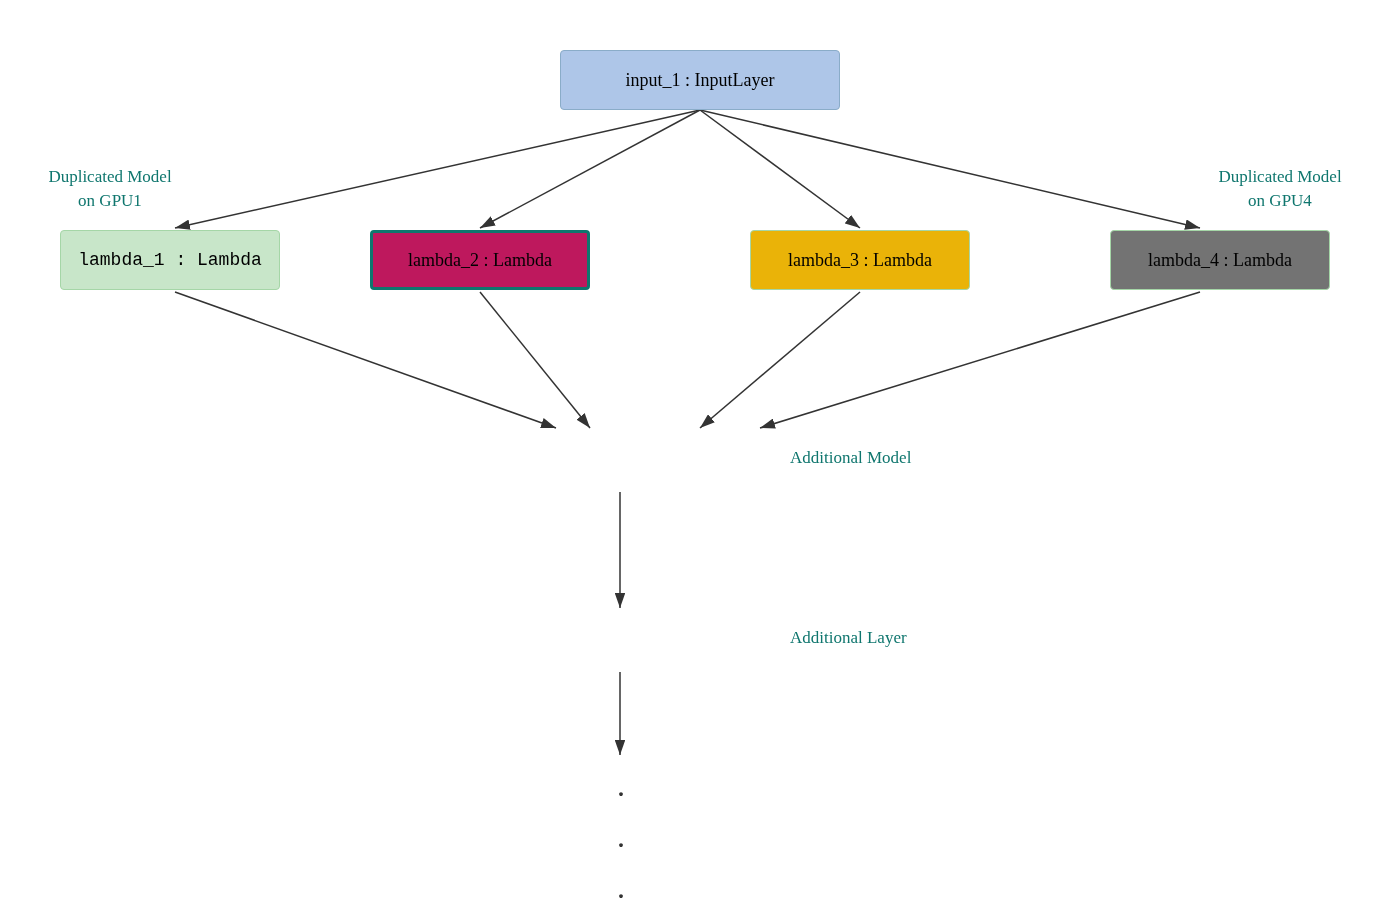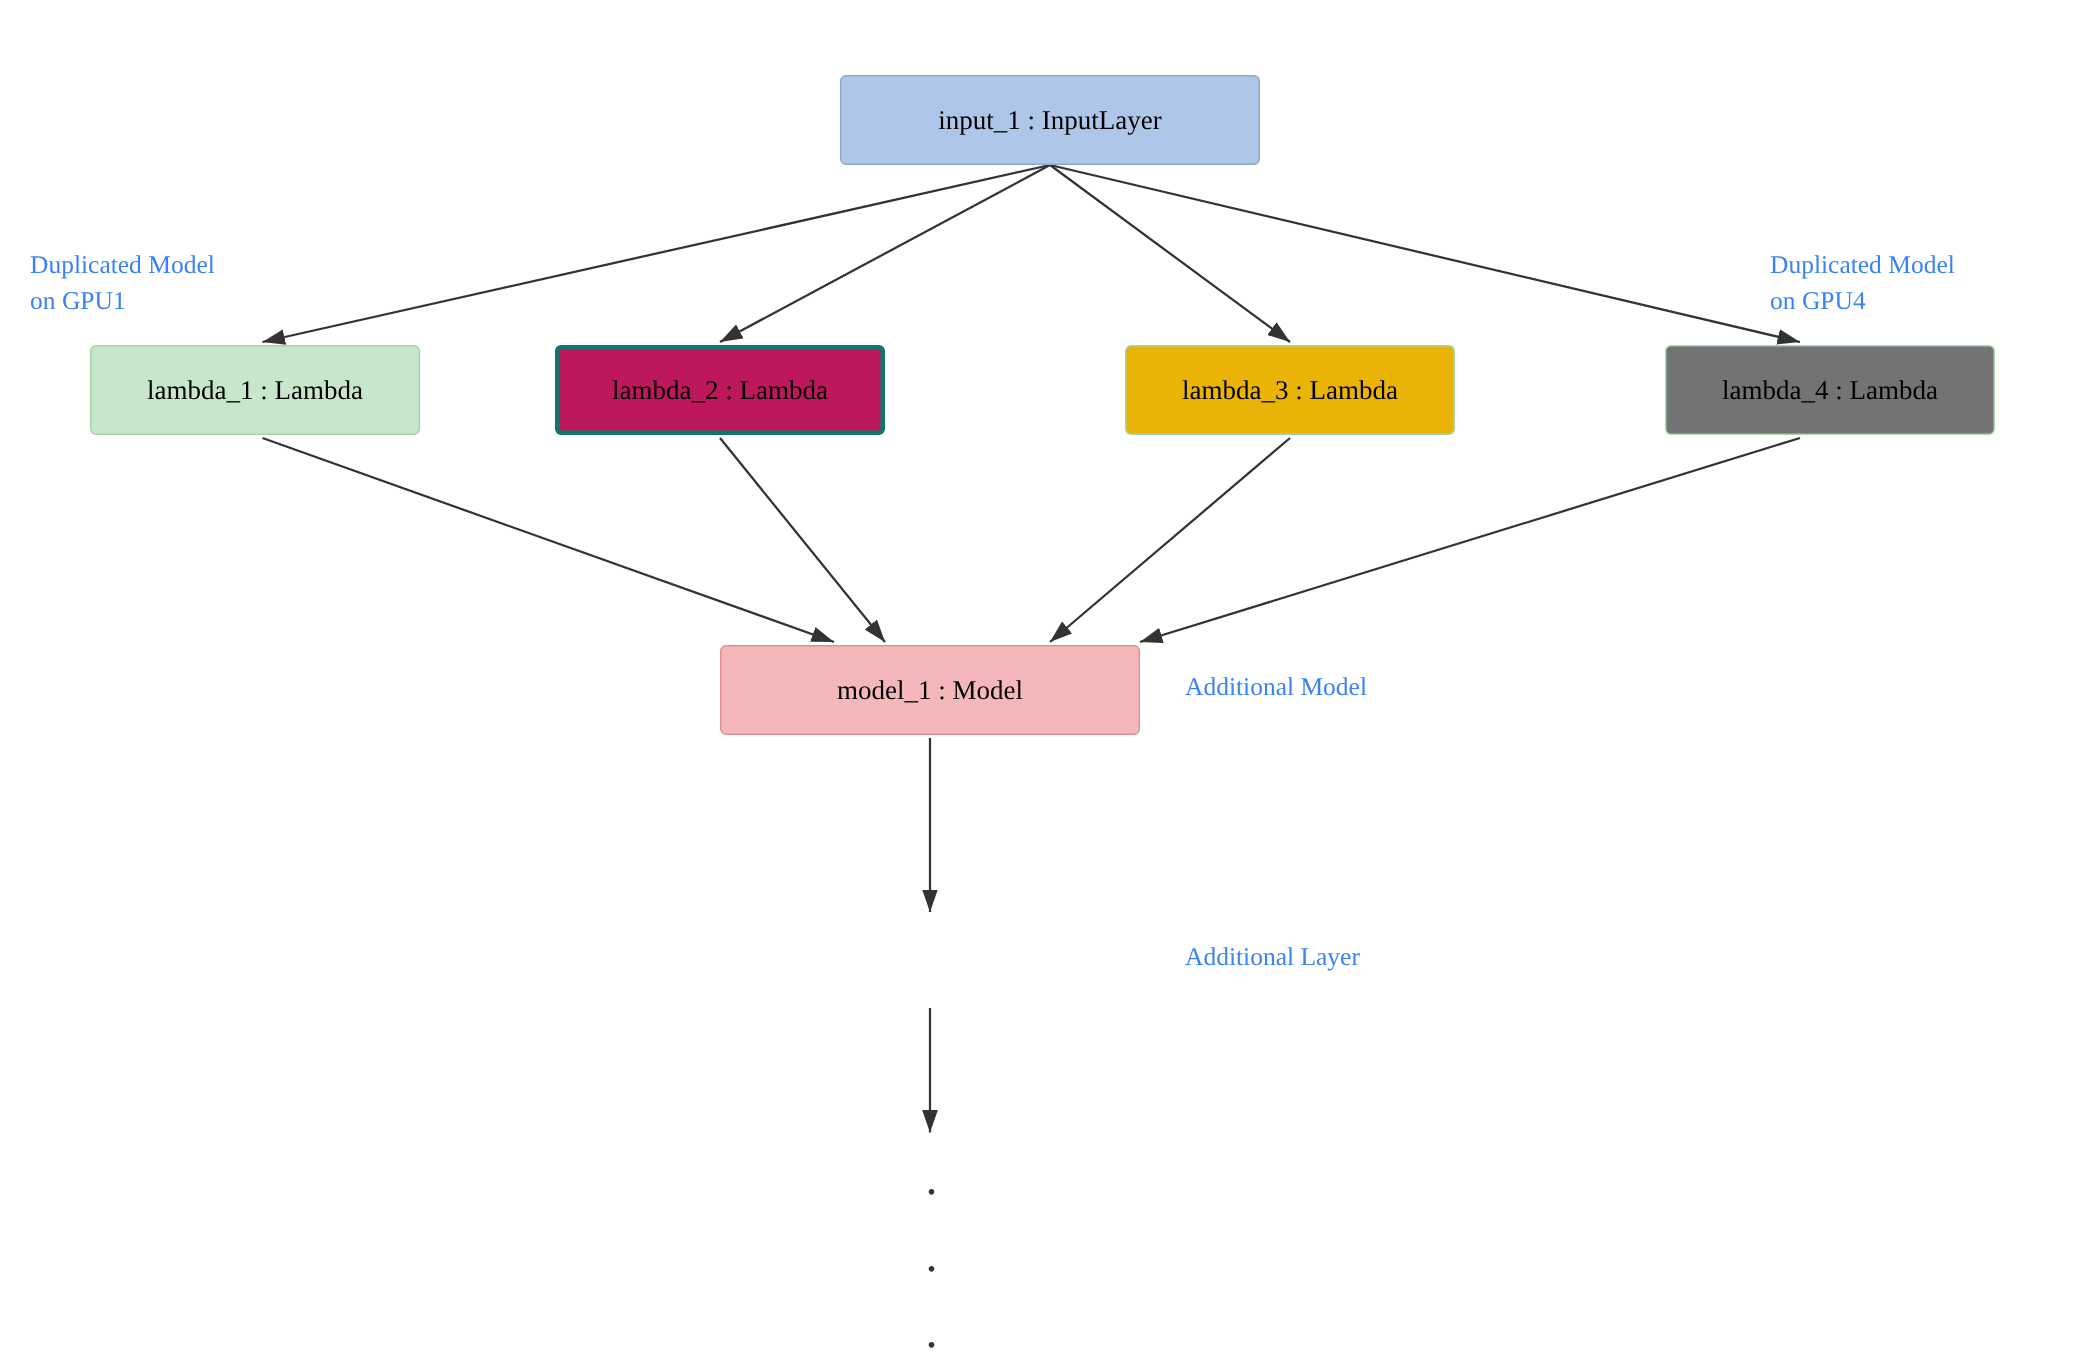--- a/index.html
+++ b/index.html
@@ -39,20 +39,21 @@
       top: 50px;
     }
 
     .node-lambda1 {
       background: #c8e6c9;
       border: 1px solid #a5d6a7;
       width: 220px;
       height: 60px;
       left: 60px;
       top: 230px;
+      font-family: Liberation Mono, monospace;
     }
 
     .node-lambda2 {
       background: #be185d;
       border: 3px solid #0f766e;
       width: 220px;
       height: 60px;
       left: 370px;
       top: 230px;
     }
@@ -90,21 +91,22 @@
       width: 280px;
       height: 60px;
       left: 480px;
       top: 610px;
     }
 
     .label-text {
       position: absolute;
       font-size: 17px;
       font-family: 'Georgia', serif;
-      color: #3b82f6;
+      color: #0f766e;
+      text-align: center;
     }
 
     .label-gpu1 {
       left: 20px;
       top: 165px;
       width: 180px;
       line-height: 1.4;
     }
 
     .label-gpu4 {
@@ -192,23 +194,20 @@
   </div>
 
   <div class="node node-lambda3">
     <span>lambda_3 : Lambda</span>
   </div>
 
   <div class="node node-lambda4">
     <span>lambda_4 : Lambda</span>
   </div>
 
-  <div class="node node-model">
-    <span>model_1 : Model</span>
-  </div>
 
 
   <div class="label-text label-gpu1">Duplicated Model<br>on GPU1</div>
   <div class="label-text label-gpu4">Duplicated Model<br>on GPU4</div>
   <div class="label-text label-concat">Additional Model</div>
   <div class="label-text label-additional">Additional Layer</div>
 
   <div class="dots">
     <span>.</span>
     <span>.</span>

